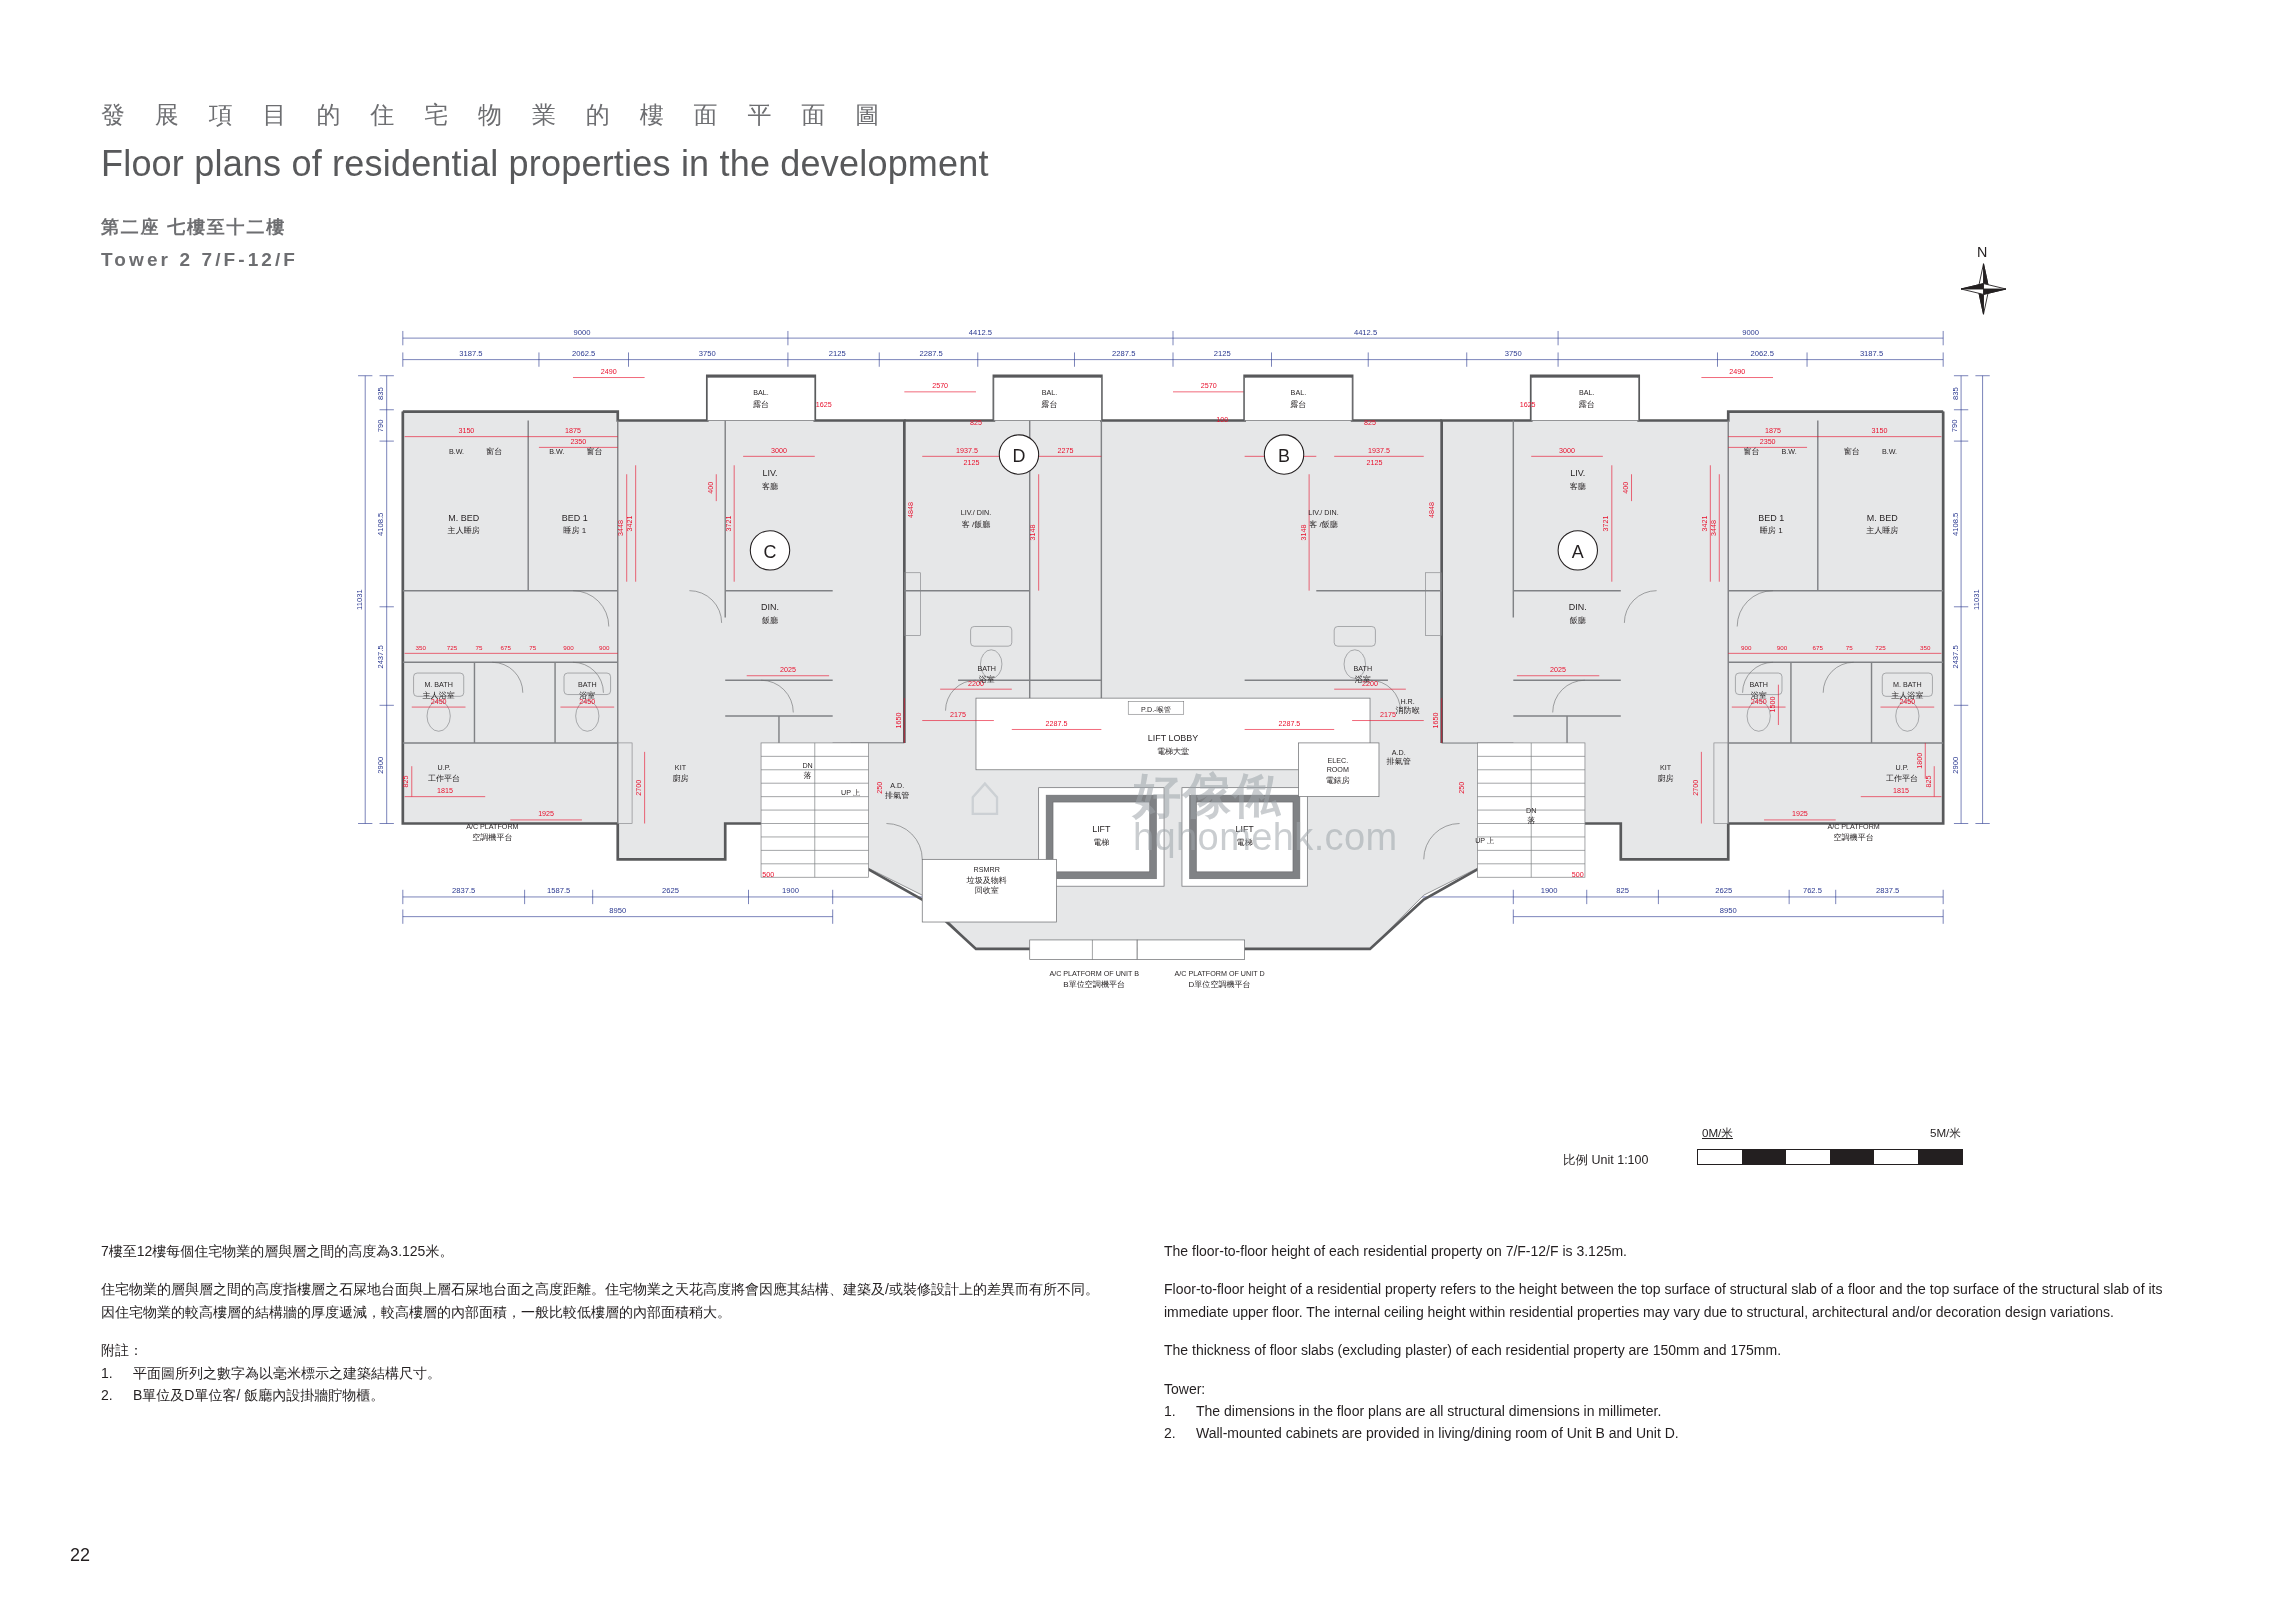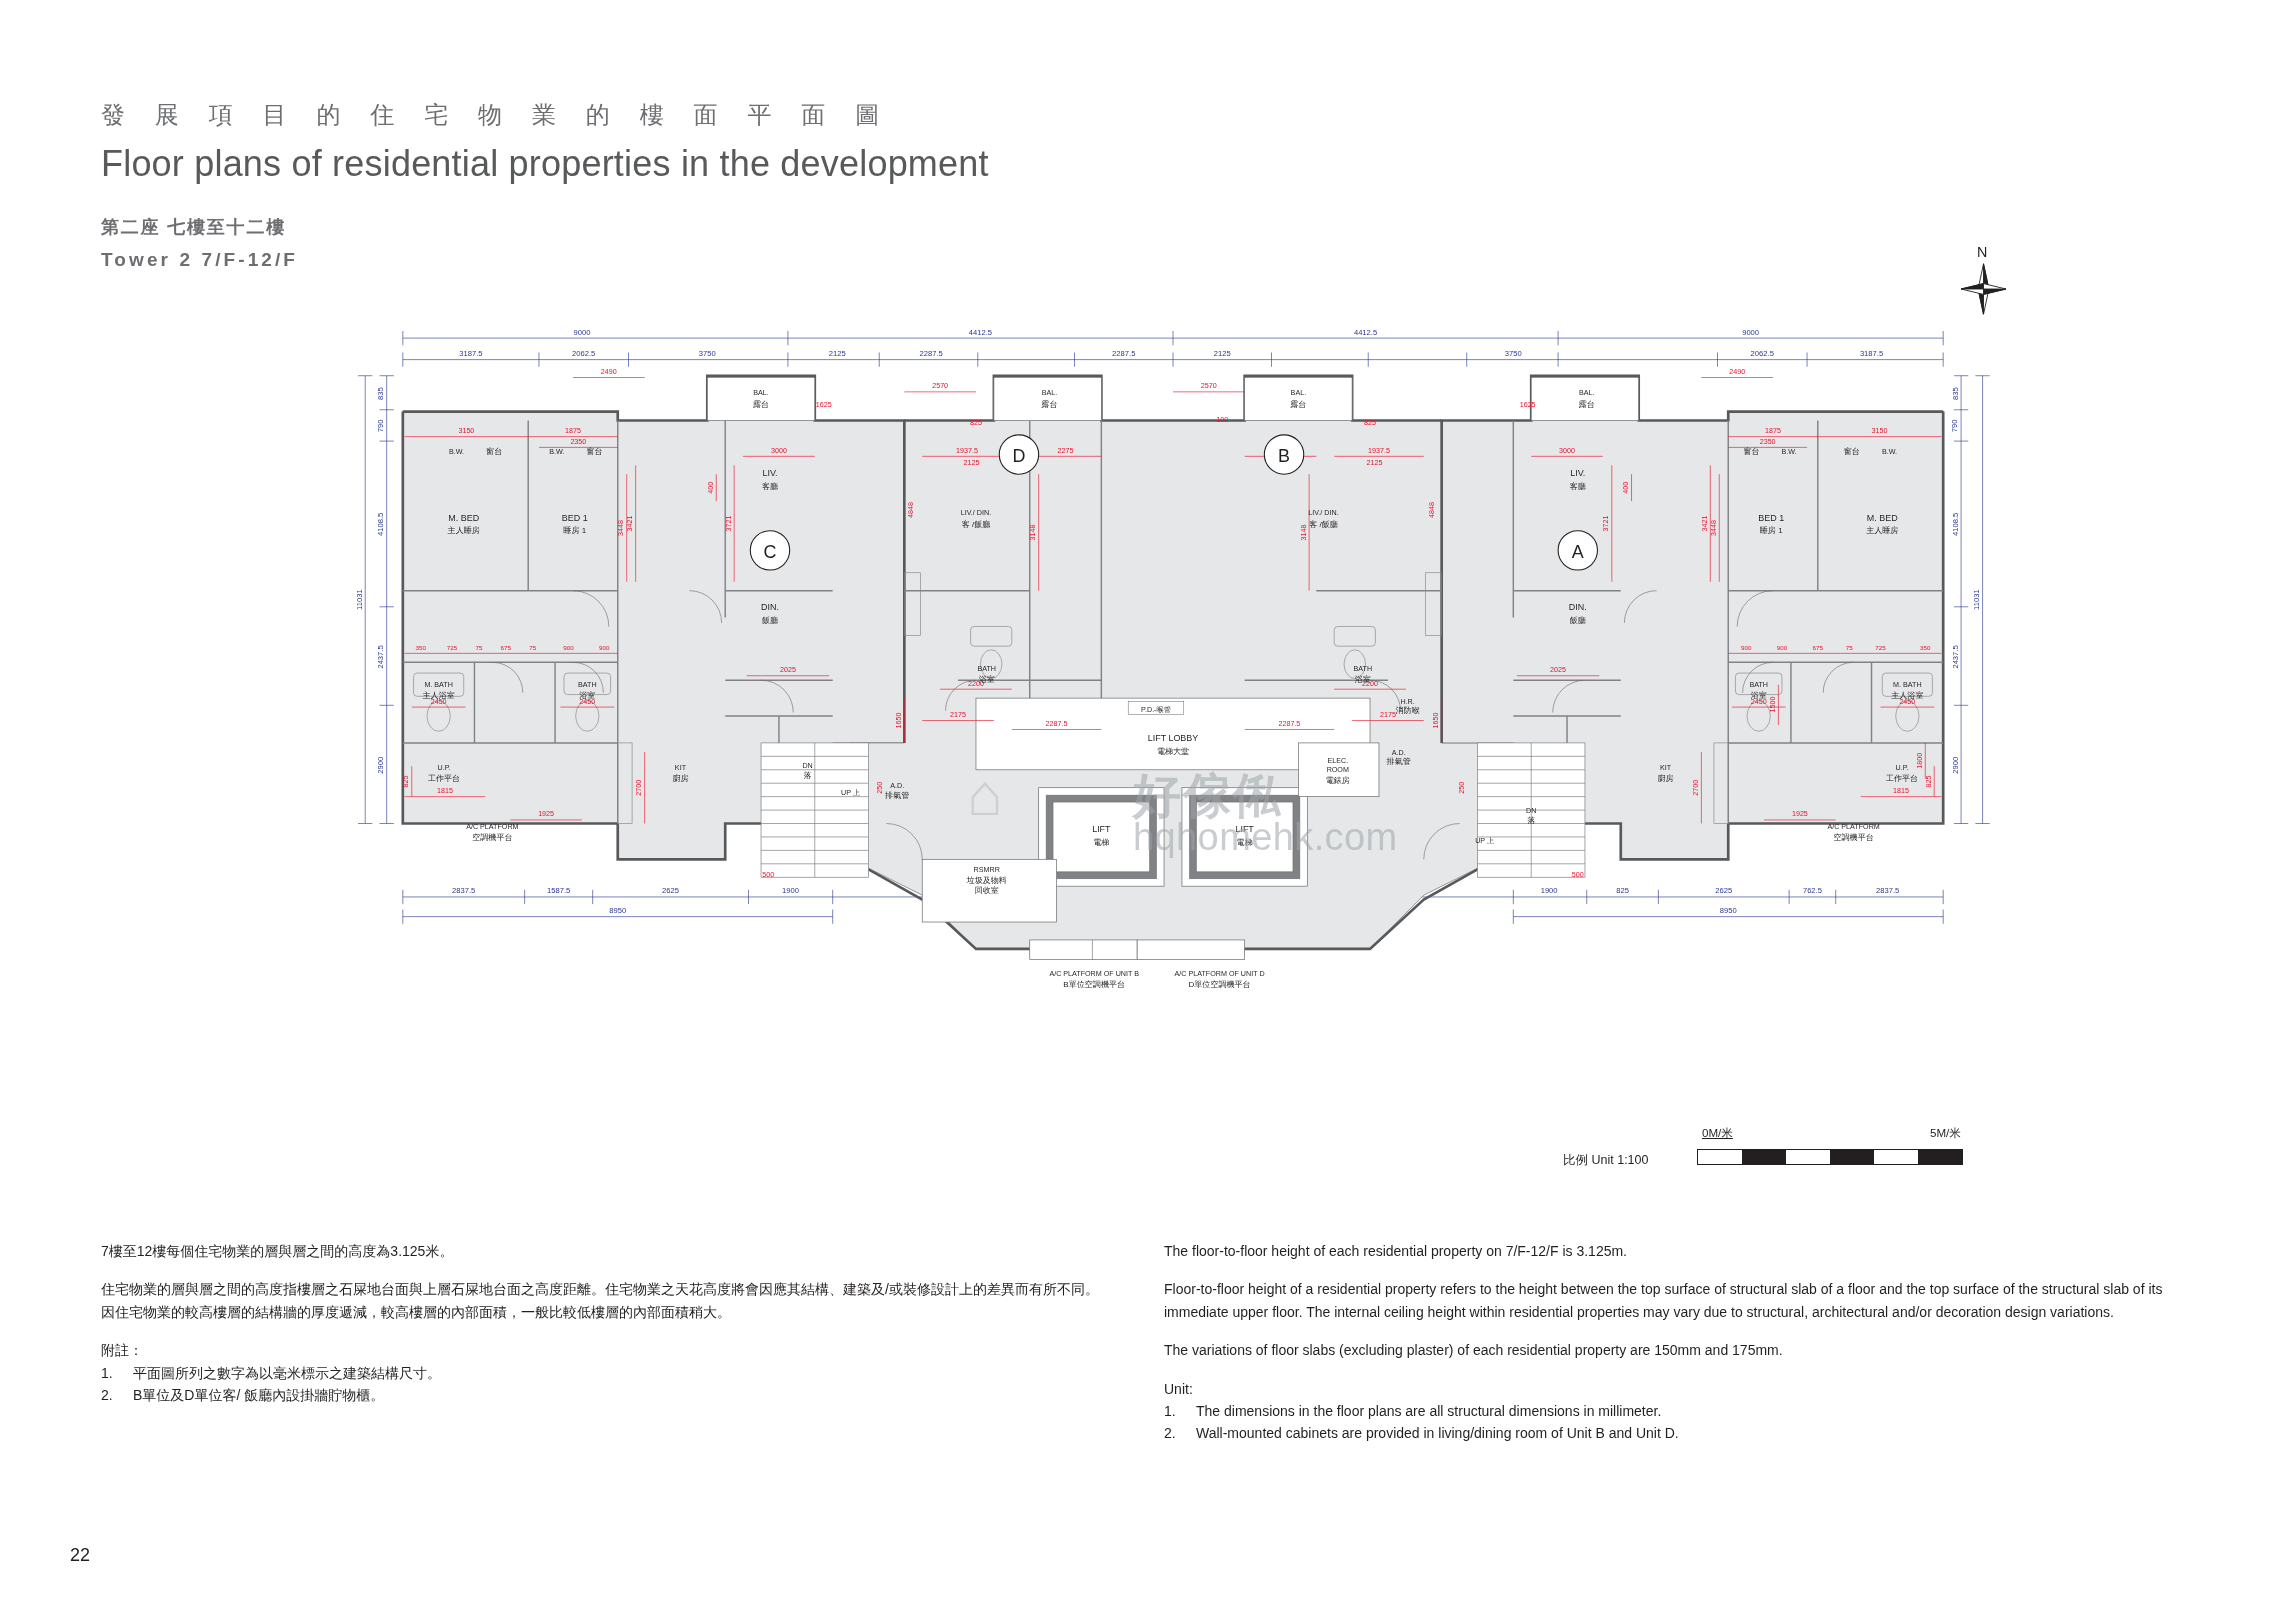--- a/index.html
+++ b/index.html
@@ -910,22 +910,22 @@
       <li>
         <span class="num">2.</span>
         <span>B單位及D單位客/ 飯廳內設掛牆貯物櫃。</span>
       </li>
     </ul>
   </div>
 
   <div class="notes-en">
     <p>The floor-to-floor height of each residential property on 7/F-12/F is 3.125m.</p>
     <p>Floor-to-floor height of a residential property refers to the height between the top surface of structural slab of a floor and the top surface of the structural slab of its immediate upper floor. The internal ceiling height within residential properties may vary due to structural, architectural and/or decoration design variations.</p>
-    <p>The variations of floor slabs (excluding plaster) of each residential property are 150mm and 175mm.</p>
-    <p class="tight">Unit:</p>
+    <p>The thickness of floor slabs (excluding plaster) of each residential property are 150mm and 175mm.</p>
+    <p class="tight">Tower:</p>
     <ul class="notes-list">
       <li>
         <span class="num">1.</span>
         <span>The dimensions in the floor plans are all structural dimensions in millimeter.</span>
       </li>
       <li>
         <span class="num">2.</span>
         <span>Wall-mounted cabinets are provided in living/dining room of Unit B and Unit D.</span>
       </li>
     </ul>

